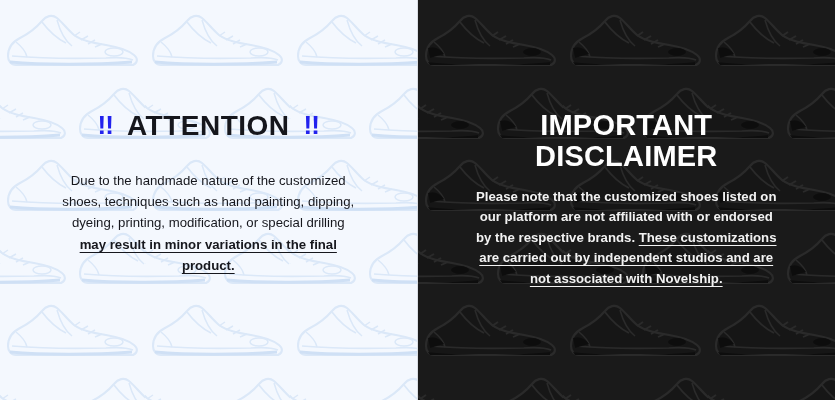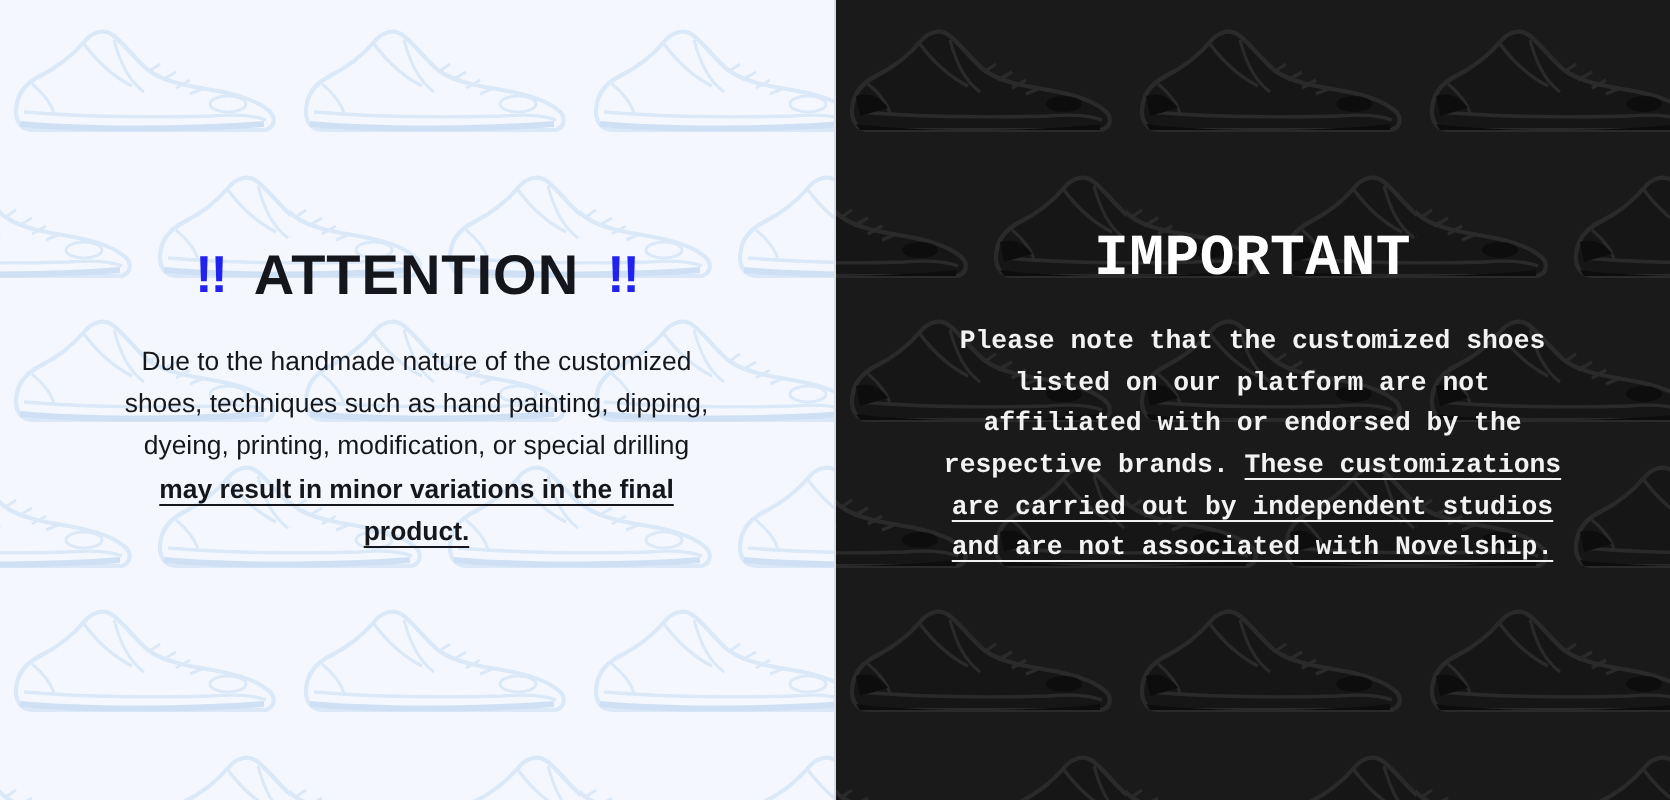--- a/index.html
+++ b/index.html
@@ -81,32 +81,31 @@
     letter-spacing: -1px;
     position: relative;
     top: -1px;
   }
 
   .light-body {
     font-size: 13.2px;
     line-height: 1.62;
     color: #16171d;
     max-width: 302px;
-    margin: 0;
+    margin: 12px;
   }
   .light-body .emphasis {
     font-weight: 700;
     text-decoration: underline;
     text-underline-offset: 2.5px;
   }
 
   
   .panel-dark {
     background: #4d7c0f;
-    font-family: Liberation Mono, monospace;
   }
   .panel-dark .panel-content {
     padding: 0 34px;
   }
 
   .disclaimer-heading {
     margin: 0 0 16px 0;
     color: #ffffff;
     font-size: 29px;
     font-weight: 700;
@@ -199,20 +198,21 @@
         </pattern>
       </defs>
       <rect x="0" y="0" width="418" height="400" fill="#1a1a1a"></rect>
       <rect x="0" y="-52" width="418" height="470" fill="url(#sneaker-tile-dark)"></rect>
     </svg>
 
     <div class="panel-content">
 
       <h2 class="disclaimer-heading">
         <span class="line">IMPORTANT</span>
+        <span class="line">DISCLAIMER</span>
       </h2>
 
       <p class="dark-body"><span>Please note that the customized shoes listed on our platform are not affiliated with or endorsed by the respective brands. </span><span class="emphasis">These customizations are carried out by independent studios and are not associated with Novelship.</span></p>
 
     </div>
   </section>
 
 </div>
 
 </body></html>

